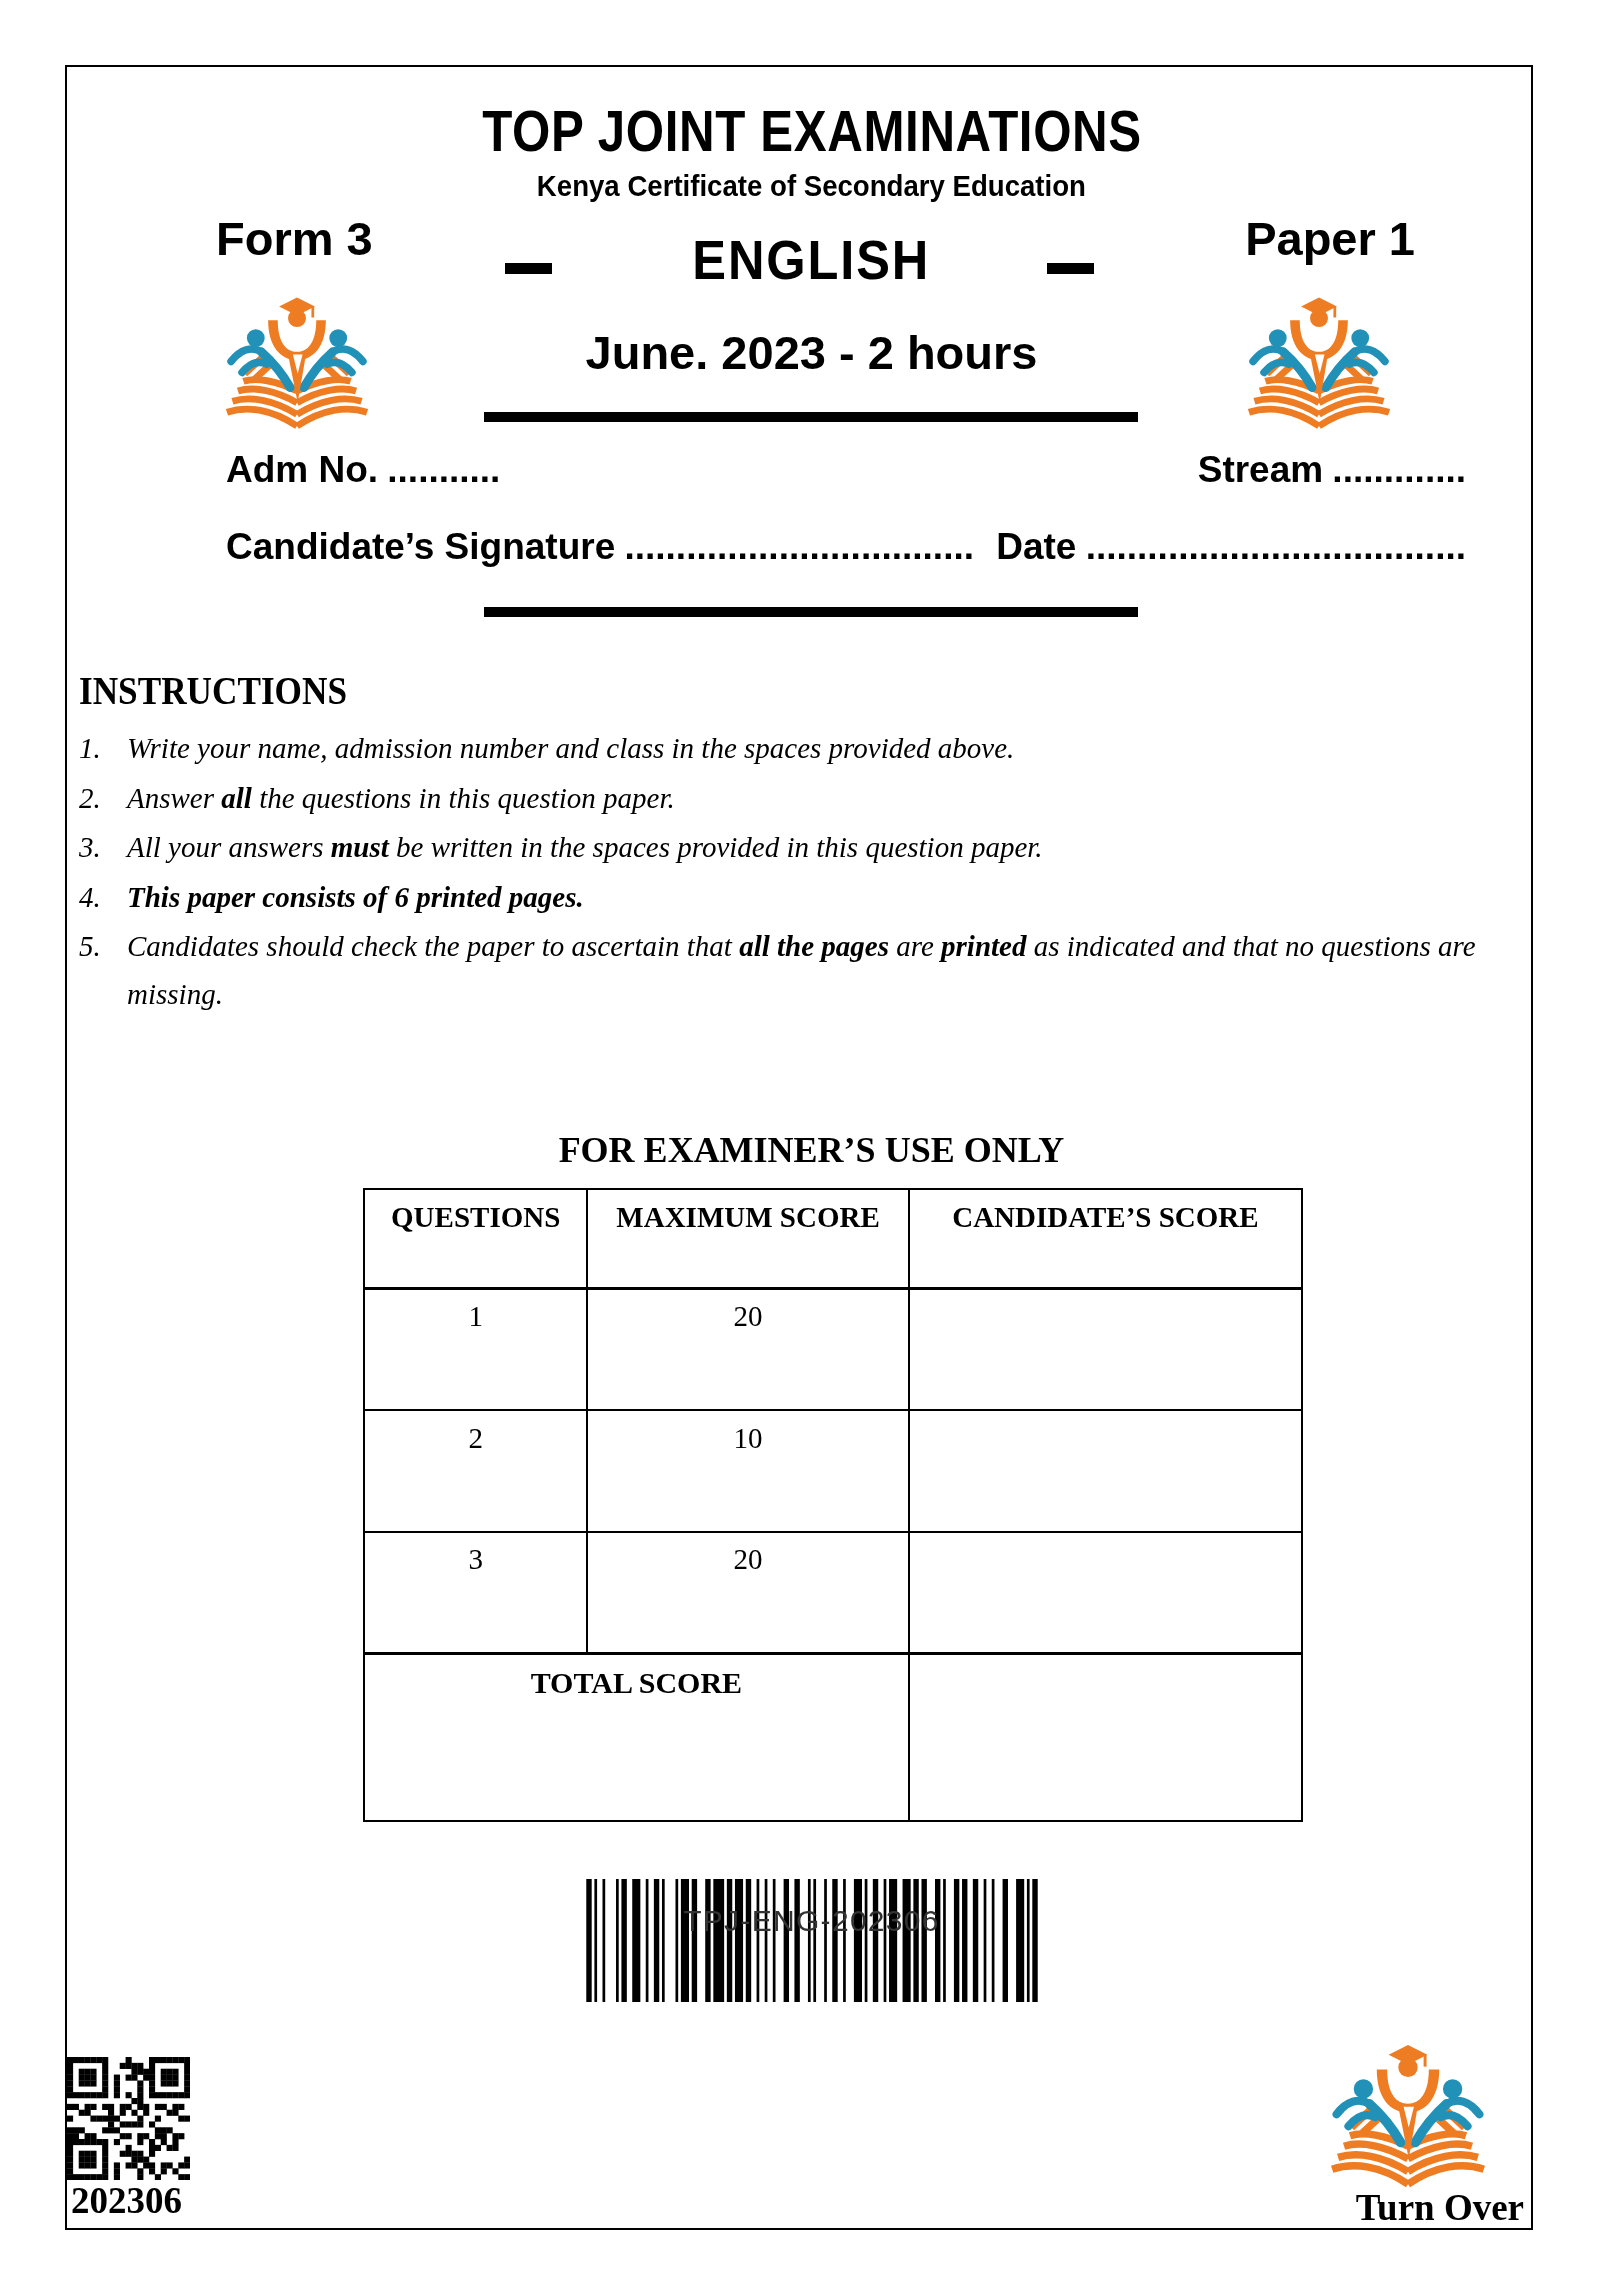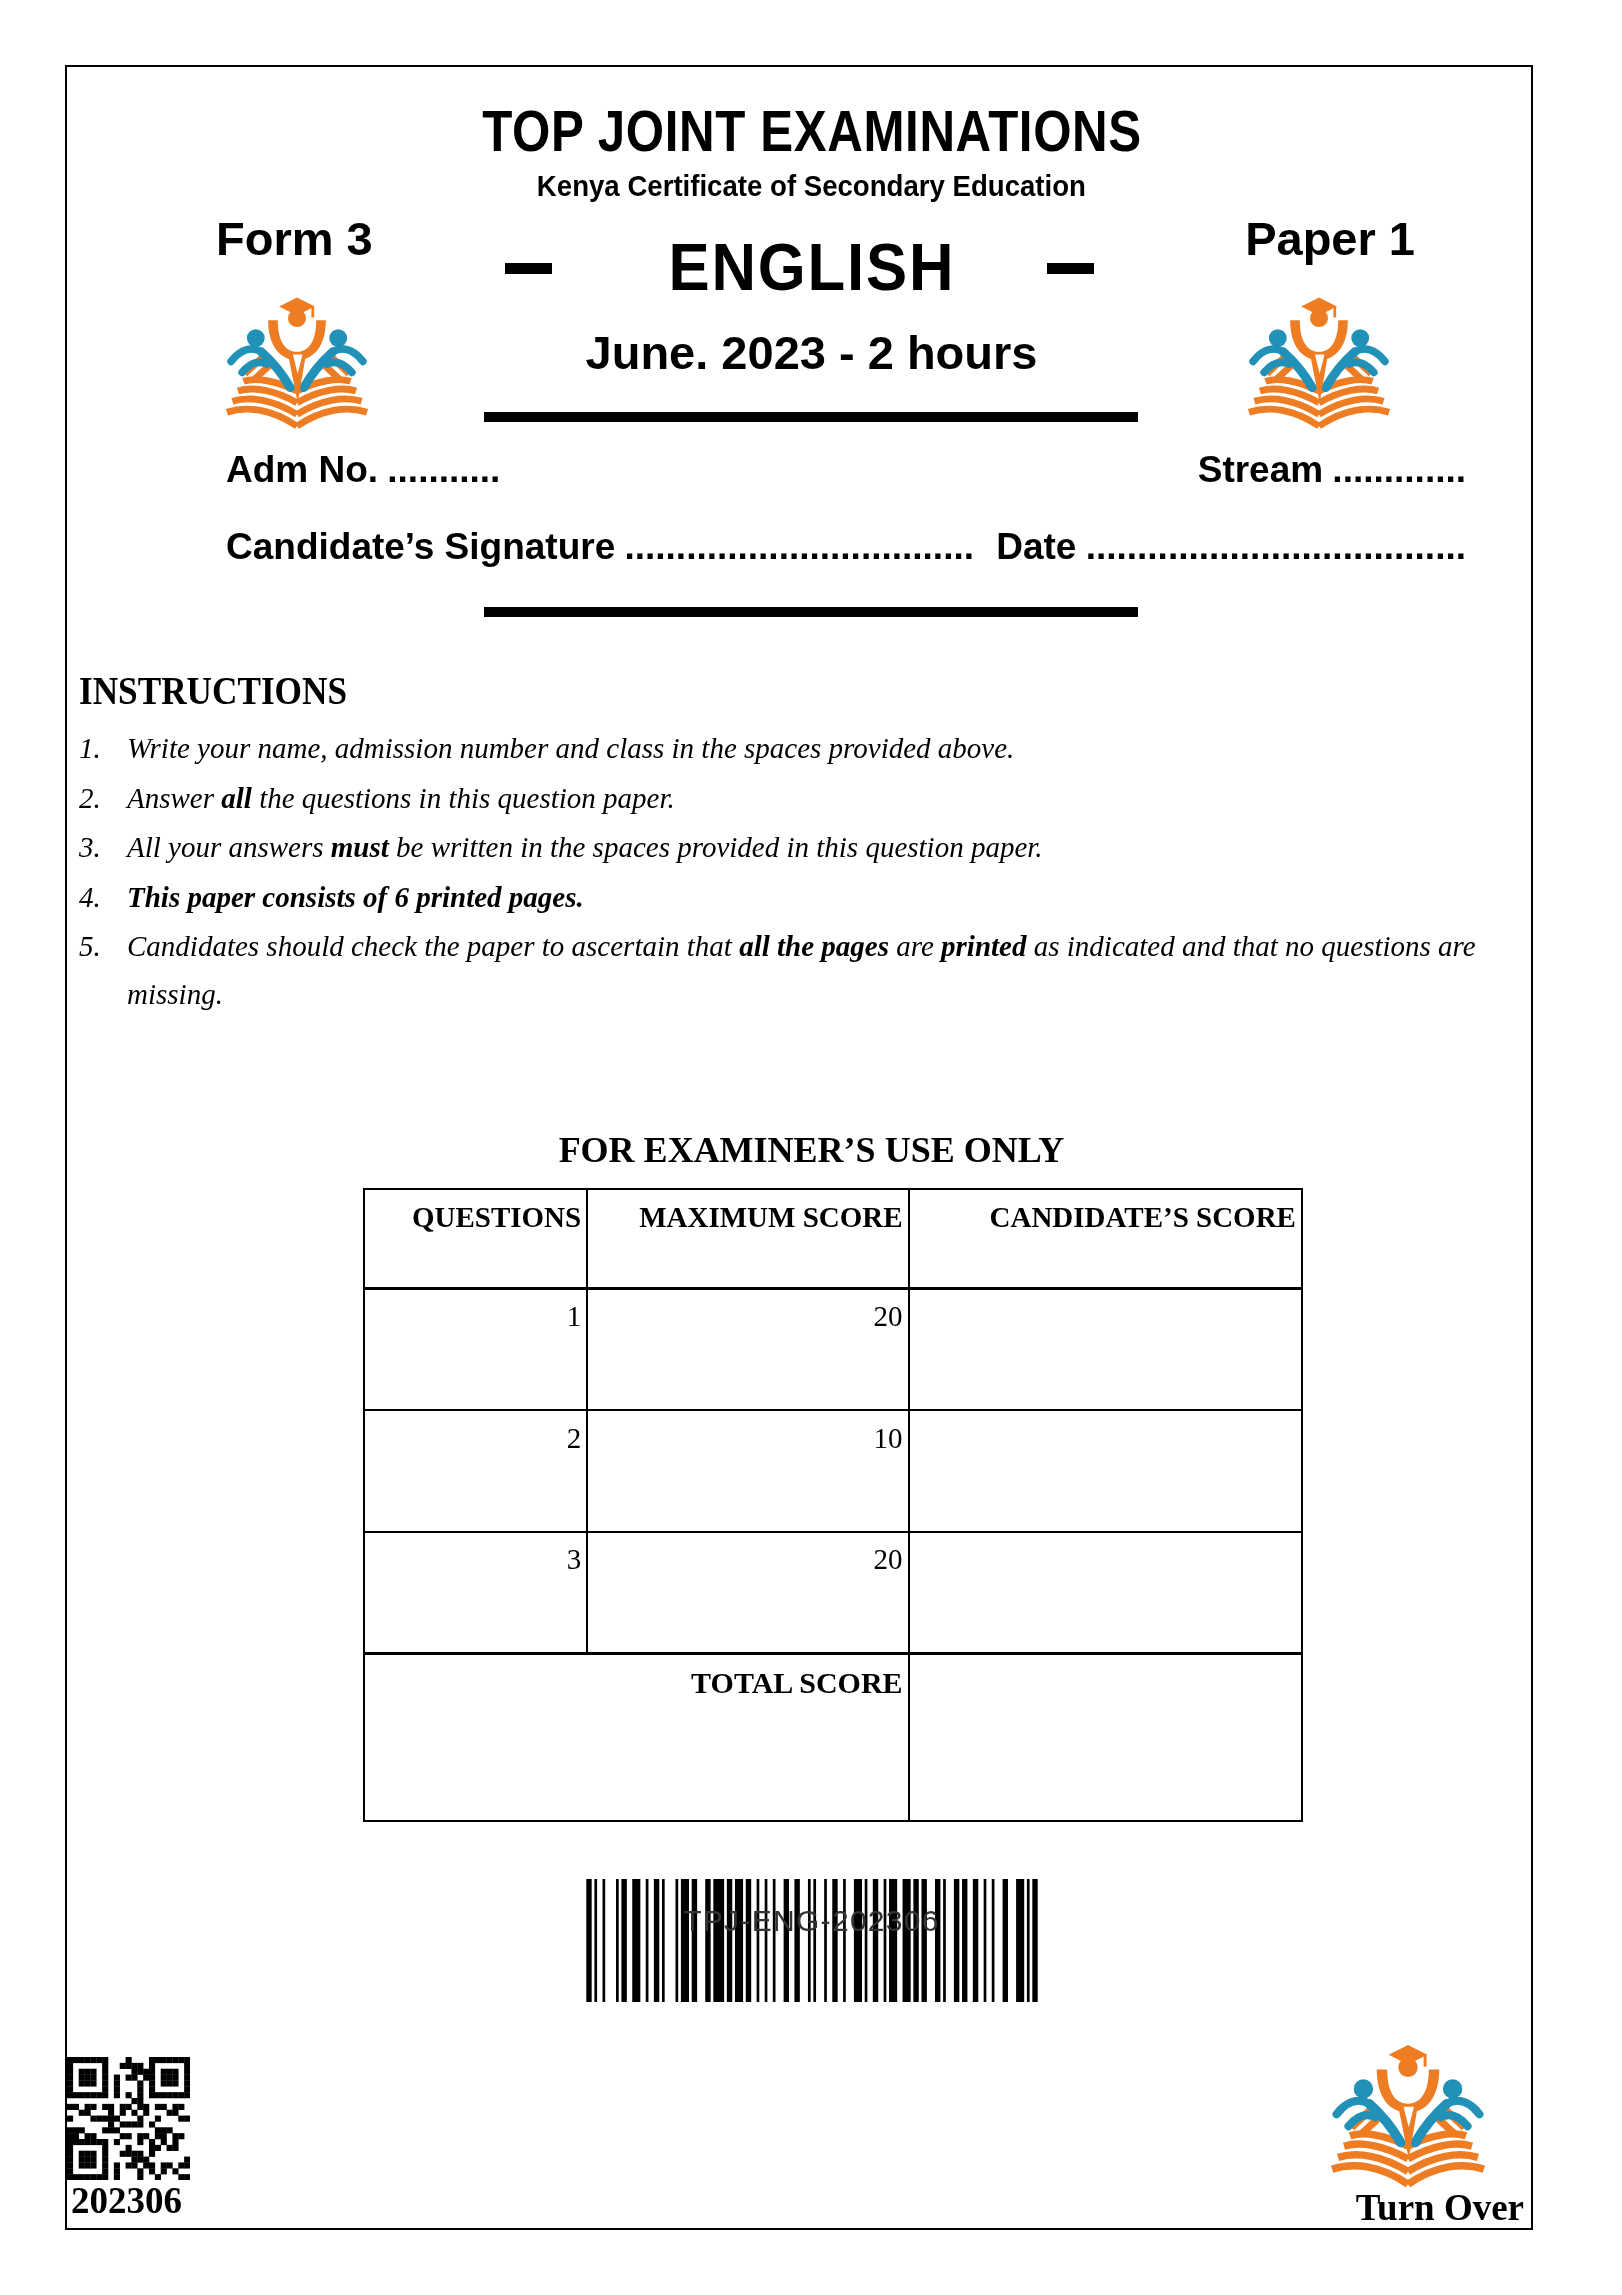--- a/index.html
+++ b/index.html
@@ -9,42 +9,42 @@
   .cx{left:0;right:0;text-align:center;}
   .hum{font-family:"Liberation Sans","DejaVu Sans",sans-serif;font-weight:bold;}
   .srf{font-family:"Liberation Serif","DejaVu Serif",serif;}
   .cond{display:inline-block;transform:scaleX(.85);transform-origin:center;}
   .cond92{display:inline-block;transform:scaleX(.92);transform-origin:center;}
   .page-border{left:65px;top:65px;width:1468px;height:2165px;border:2.6px solid #000;box-sizing:border-box;}
   .main-title{top:97px;font-size:58px;letter-spacing:0.7px;}
   .subtitle{top:169px;font-size:30px;}
   .form-label{left:216px;top:211px;font-size:47px;}
   .paper-label{right:208px;top:211px;font-size:47px;}
-  .subject{top:228px;font-size:67px;letter-spacing:2px;}
+  .subject{top:228px;font-size:55px;letter-spacing:2px;}
   .dash{width:47px;height:10.5px;background:#000;top:263px;}
   .dash-l{left:505px;} .dash-r{left:1047px;}
   .session{top:325px;font-size:47px;}
   .rule{left:484px;width:654px;height:9.8px;background:#000;}
   .rule1{top:412px;} .rule2{top:607px;}
   .fill-row{left:226px;top:449px;width:1240px;display:flex;justify-content:space-between;font-size:37px;}
   .fill-row2{top:526px;}
   .dots{margin-left:9.2px;}
   .grp{white-space:nowrap;}
   .instr-head{left:79px;top:667px;font-size:40px;font-weight:bold;}
   .instr-head span{display:inline-block;transform:scaleX(.88);transform-origin:left;}
   .instr-list{left:79px;top:725px;width:1407px;list-style:none;margin:0;padding:0;
               font-size:29px;font-style:italic;line-height:1.64;}
   .instr-list li{display:flex;margin-bottom:2px;}
   .inum{width:48px;flex:none;}
   .itext{flex:1;}
   .itext .b{font-weight:bold;}
   .exam-head{top:1129px;font-size:36px;font-weight:bold;}
   table.exam{position:absolute;left:363px;top:1188px;width:902px;border-collapse:collapse;
              table-layout:fixed;border:2.6px solid #000;font-size:29px;}
-  table.exam td{border:2px solid #000;vertical-align:top;text-align:right;padding:10.5px 5.2px 0 5.2px;margin-top:40px;}
+  table.exam td{border:2px solid #000;vertical-align:top;text-align:center;padding:10.5px 5.2px 0 5.2px;margin-top:40px;}
   table.exam tr.hdr td{height:86px;font-weight:bold;border-bottom:3.3px solid #000;}
   table.exam tr.dat td{height:109px;}
   table.exam tr.tot td{height:154px;font-weight:bold;border-top:3.3px solid #000;font-size:30px;}
   .c1{width:211px;} .c2{width:309px;} .c3{width:381px;}
   .barcode-box{top:1879px;}
   .barcode-label{top:1904px;font-size:30px;color:#333;letter-spacing:1.3px;
                  font-family:"Liberation Sans","DejaVu Sans",sans-serif;}
   .qr-box{left:67px;top:2057px;}
   .footer-code{left:71px;top:2179px;font-size:37px;font-weight:bold;}
   .logo-tl{left:221px;top:279px;}

